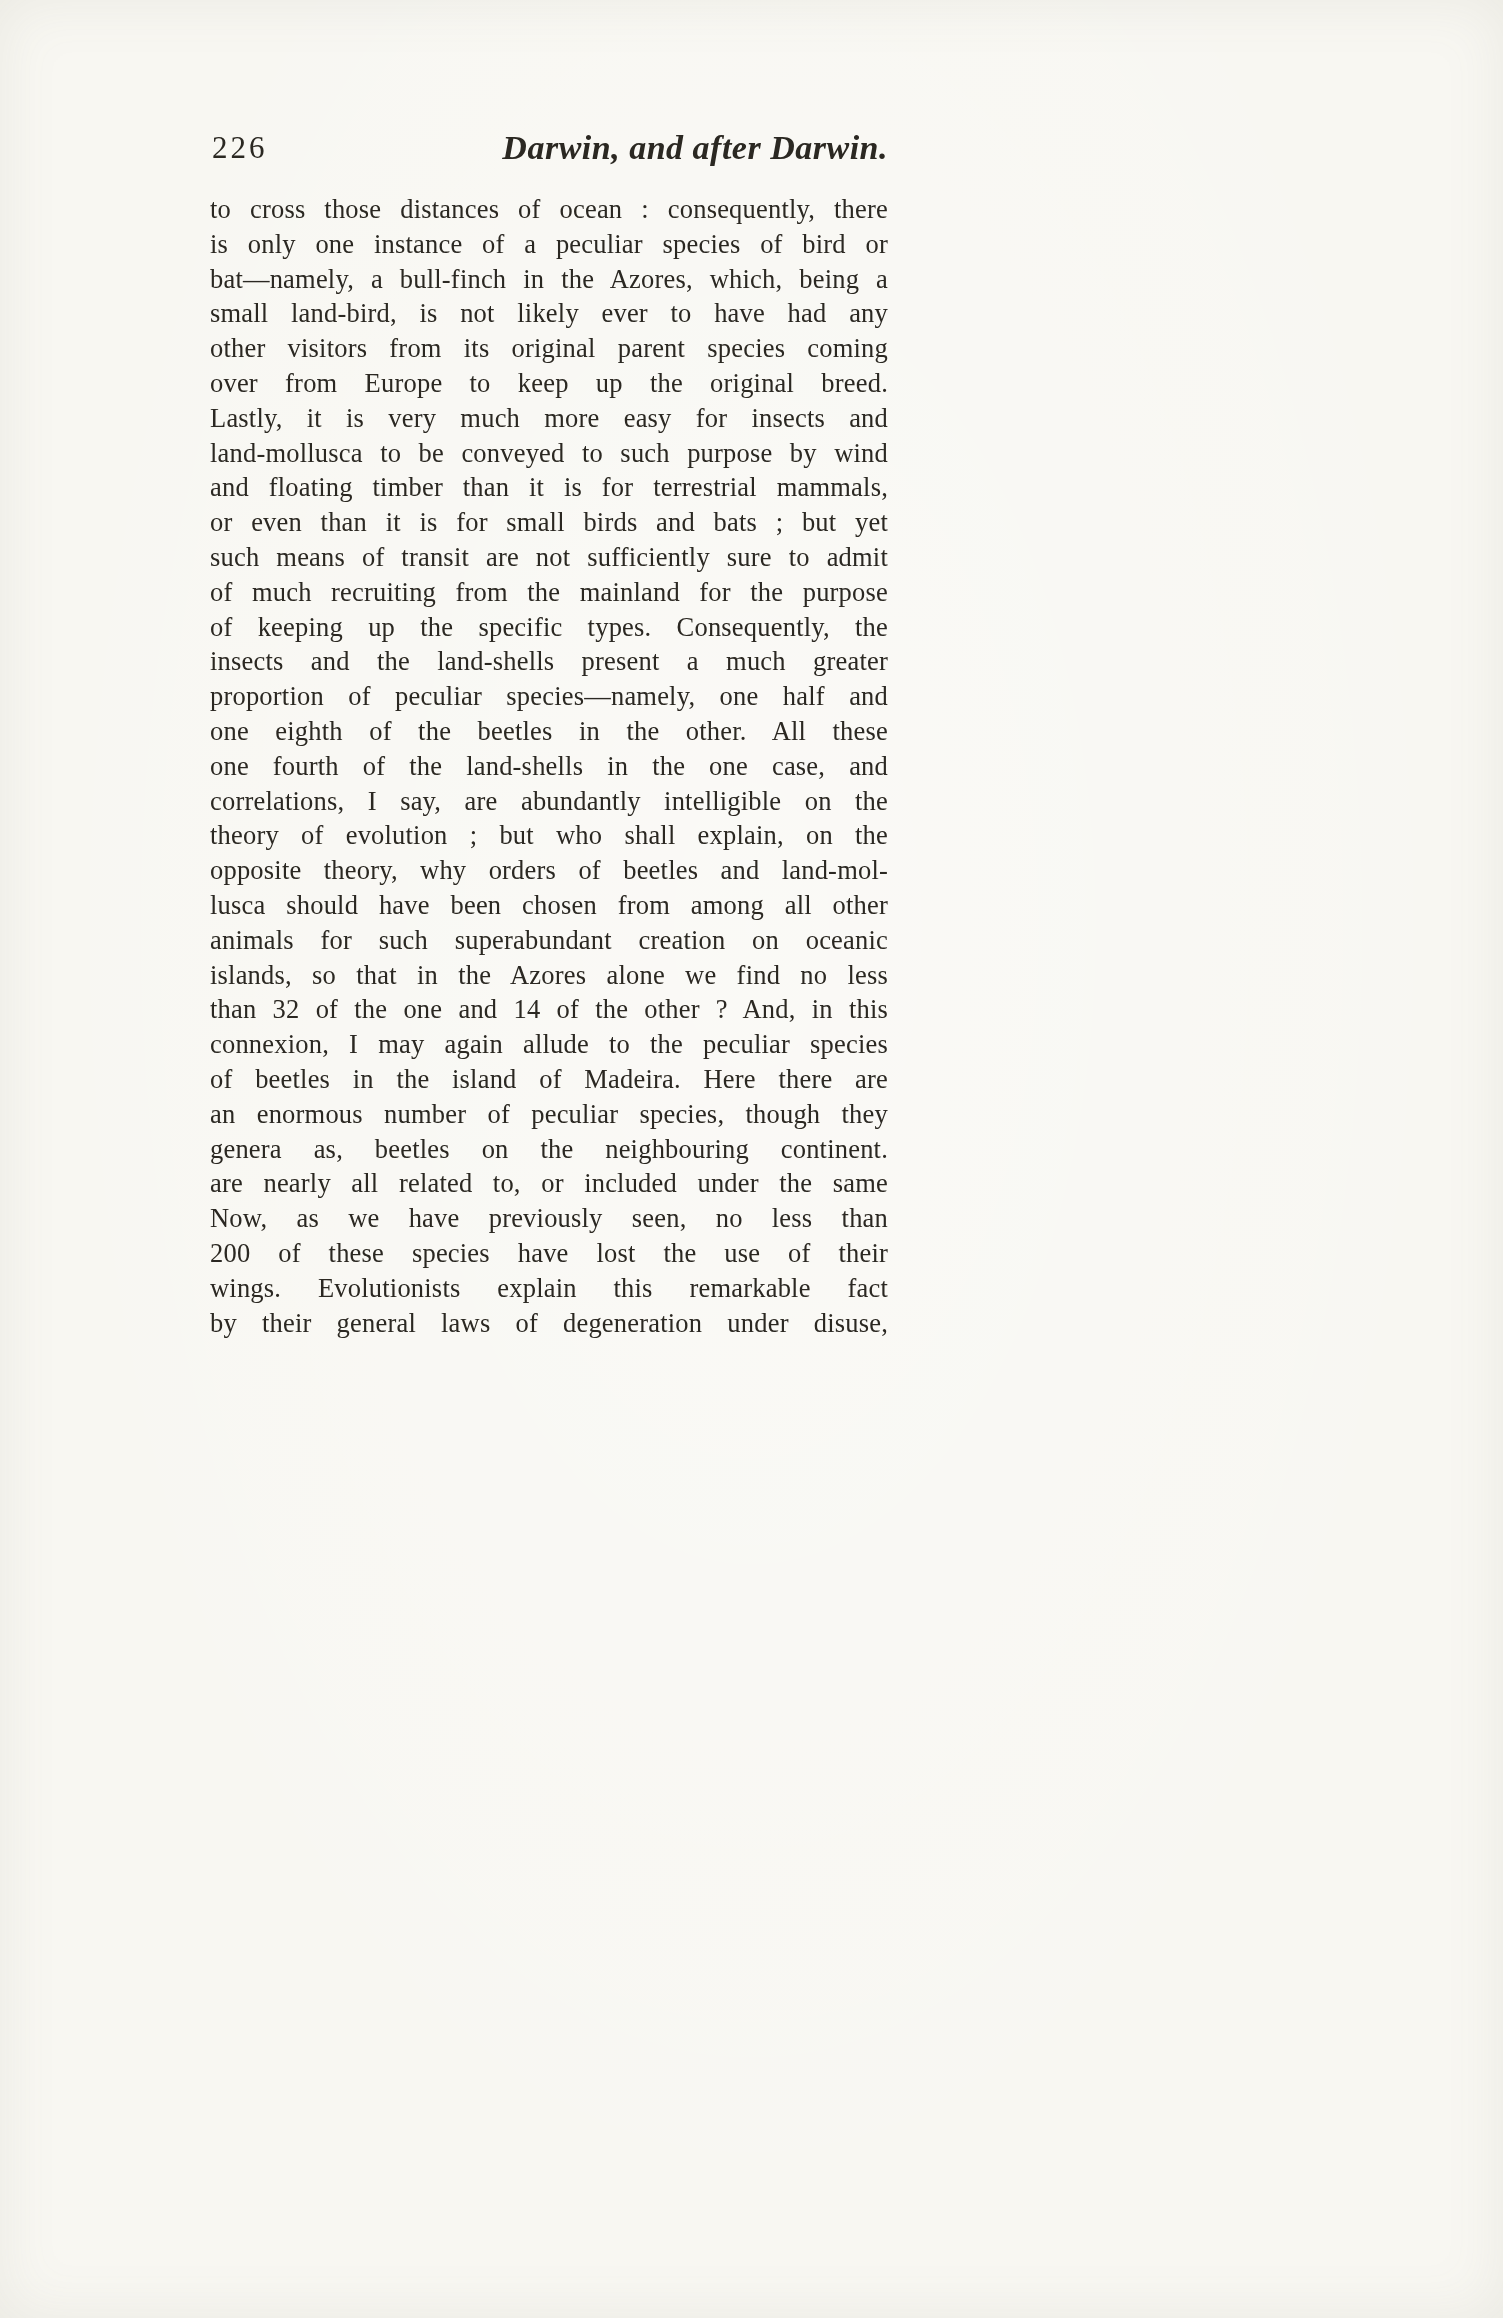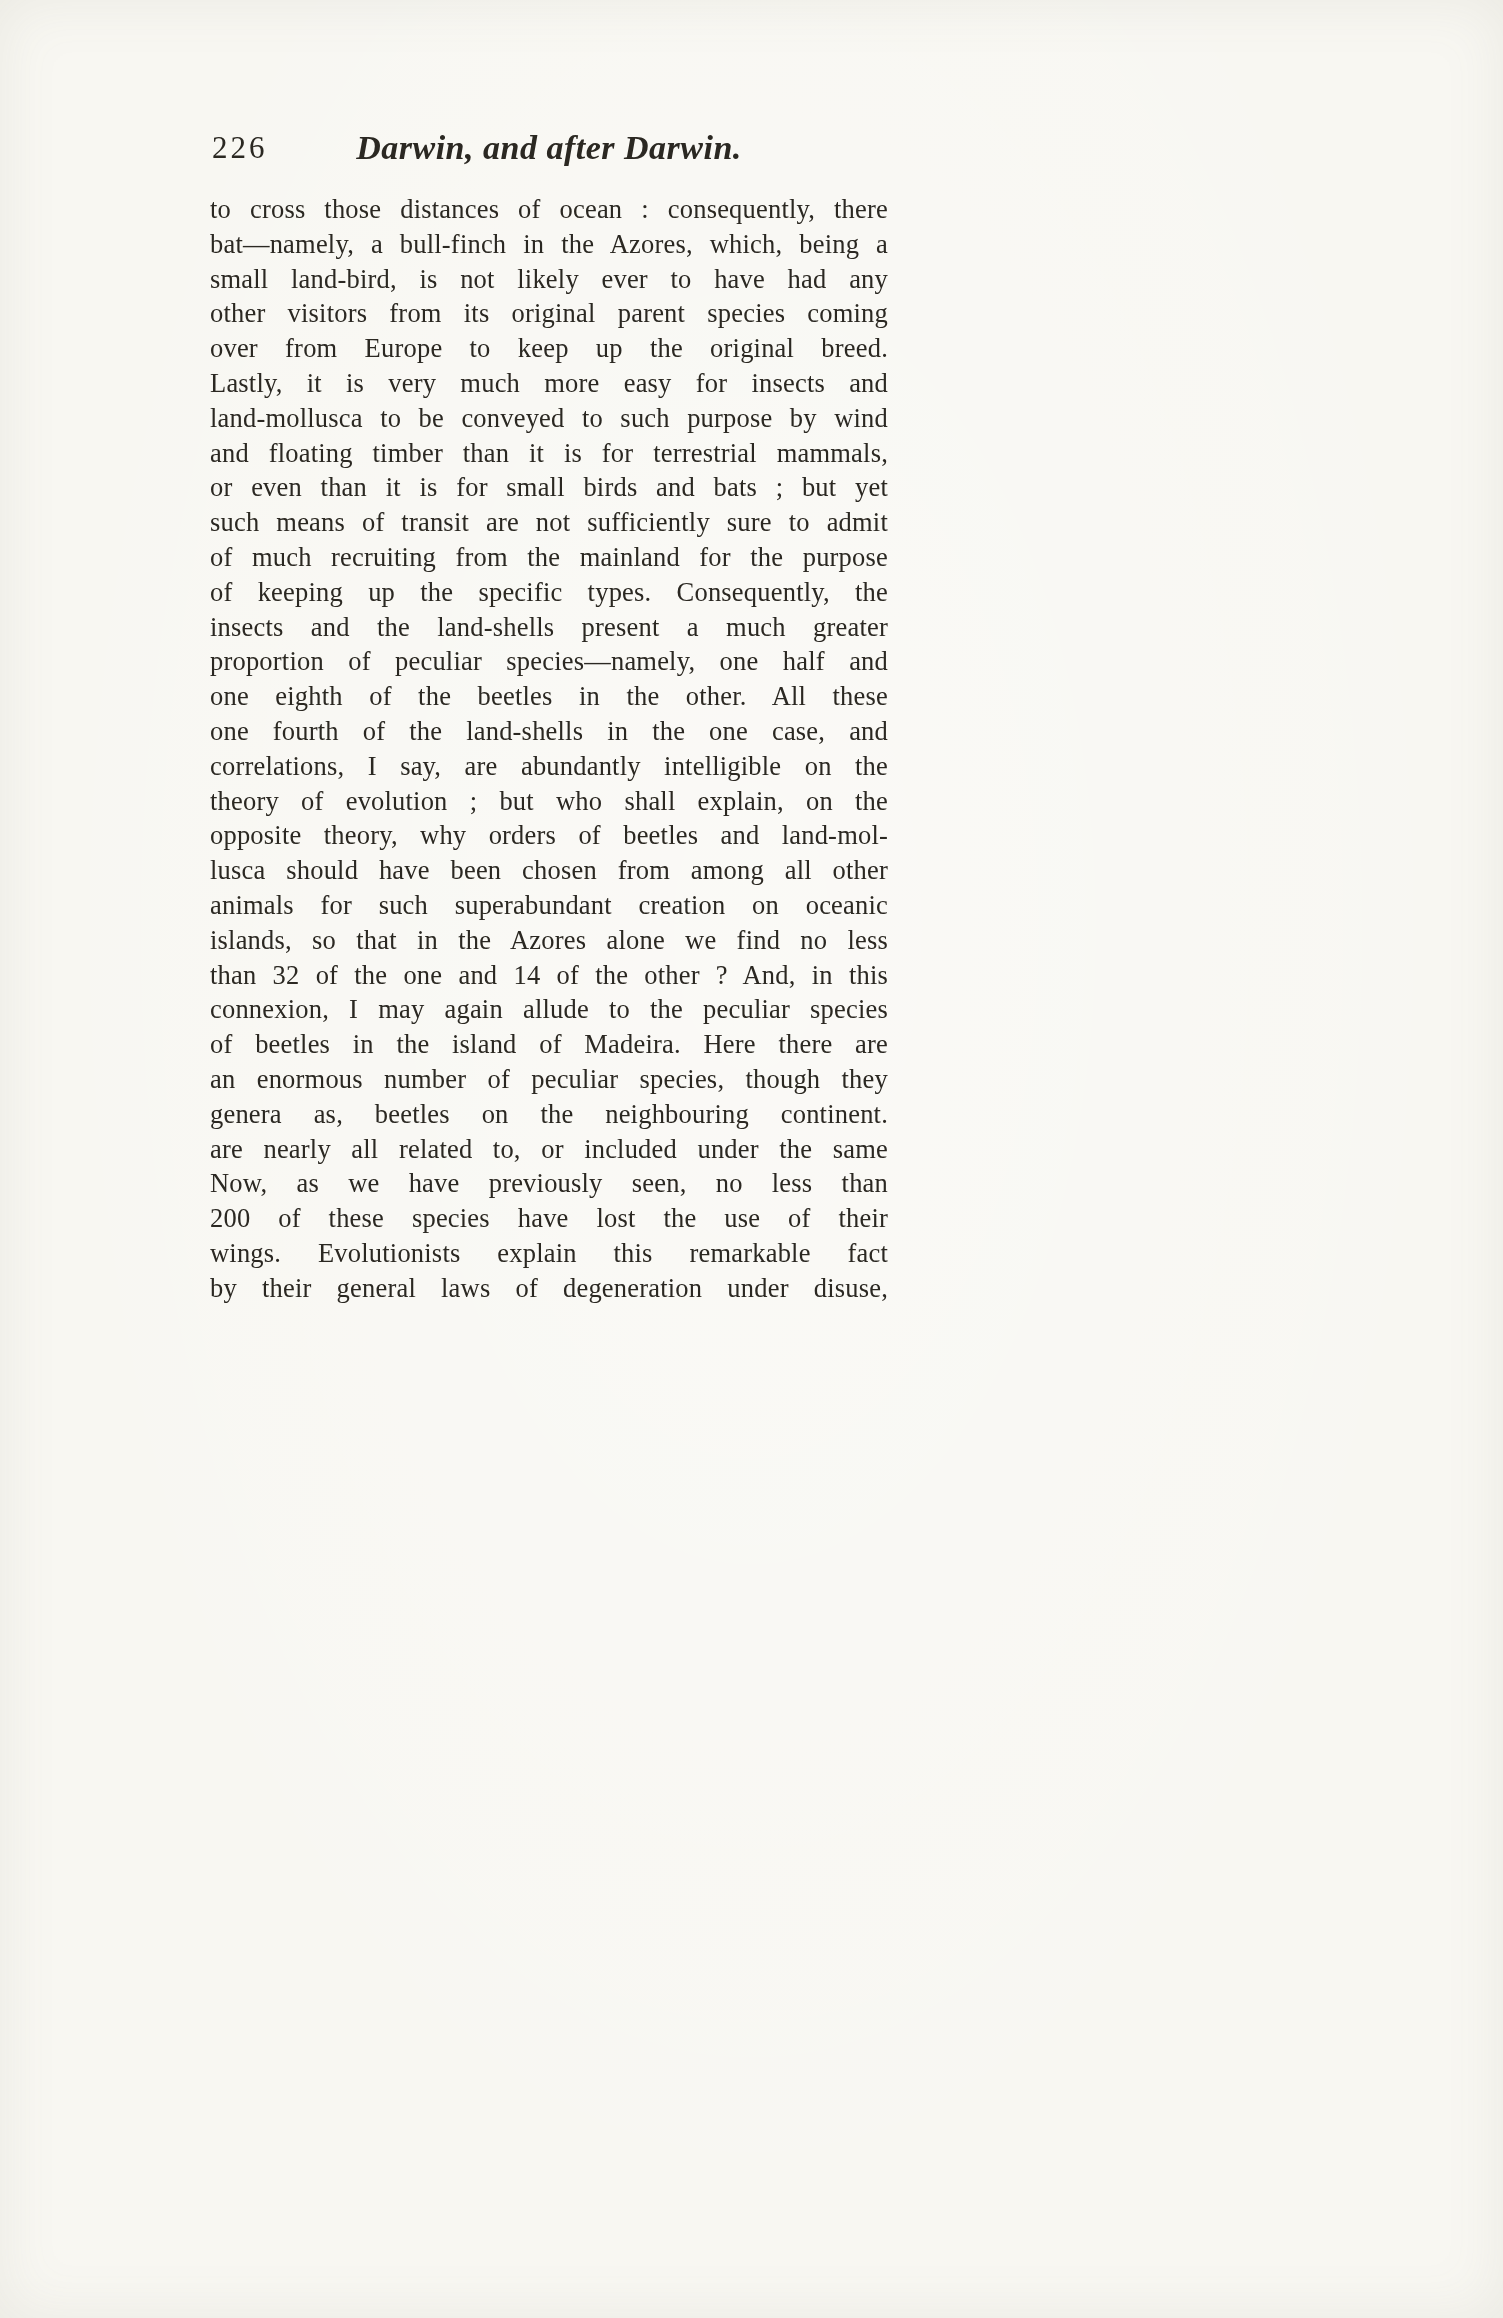--- a/index.html
+++ b/index.html
@@ -41,21 +41,21 @@
   .page-number {
     position: absolute;
     left: 2px;
     top: 4px;
     font-size: 31px;
     letter-spacing: 3px;
     color: var(--ink);
   }
   .running-title {
     display: block;
-    text-align: center;
+    text-align: right;
     font-style: italic;
     font-weight: bold;
     font-size: 34px;
     line-height: 44px;
     letter-spacing: 0.5px;
     color: var(--ink);
   }
   .body-text {
     font-size: 26.5px;
     letter-spacing: 0.2px;
@@ -72,20 +72,21 @@
 <body>
 
 <div class="page">
   <div class="content">
     <div class="header">
       <span class="page-number">226</span>
       <span class="running-title">Darwin, and after Darwin.</span>
     </div>
     <div class="body-text">
         <div class="line">to cross those distances of ocean : consequently, there</div>
+        <div class="line">is only one instance of a peculiar species of bird or</div>
         <div class="line">bat—namely, a bull-finch in the Azores, which, being a</div>
         <div class="line">small land-bird, is not likely ever to have had any</div>
         <div class="line">other visitors from its original parent species coming</div>
         <div class="line">over from Europe to keep up the original breed.</div>
         <div class="line">Lastly, it is very much more easy for insects and</div>
         <div class="line">land-mollusca to be conveyed to such purpose by wind</div>
         <div class="line">and floating timber than it is for terrestrial mammals,</div>
         <div class="line">or even than it is for small birds and bats ; but yet</div>
         <div class="line">such means of transit are not sufficiently sure to admit</div>
         <div class="line">of much recruiting from the mainland for the purpose</div>

